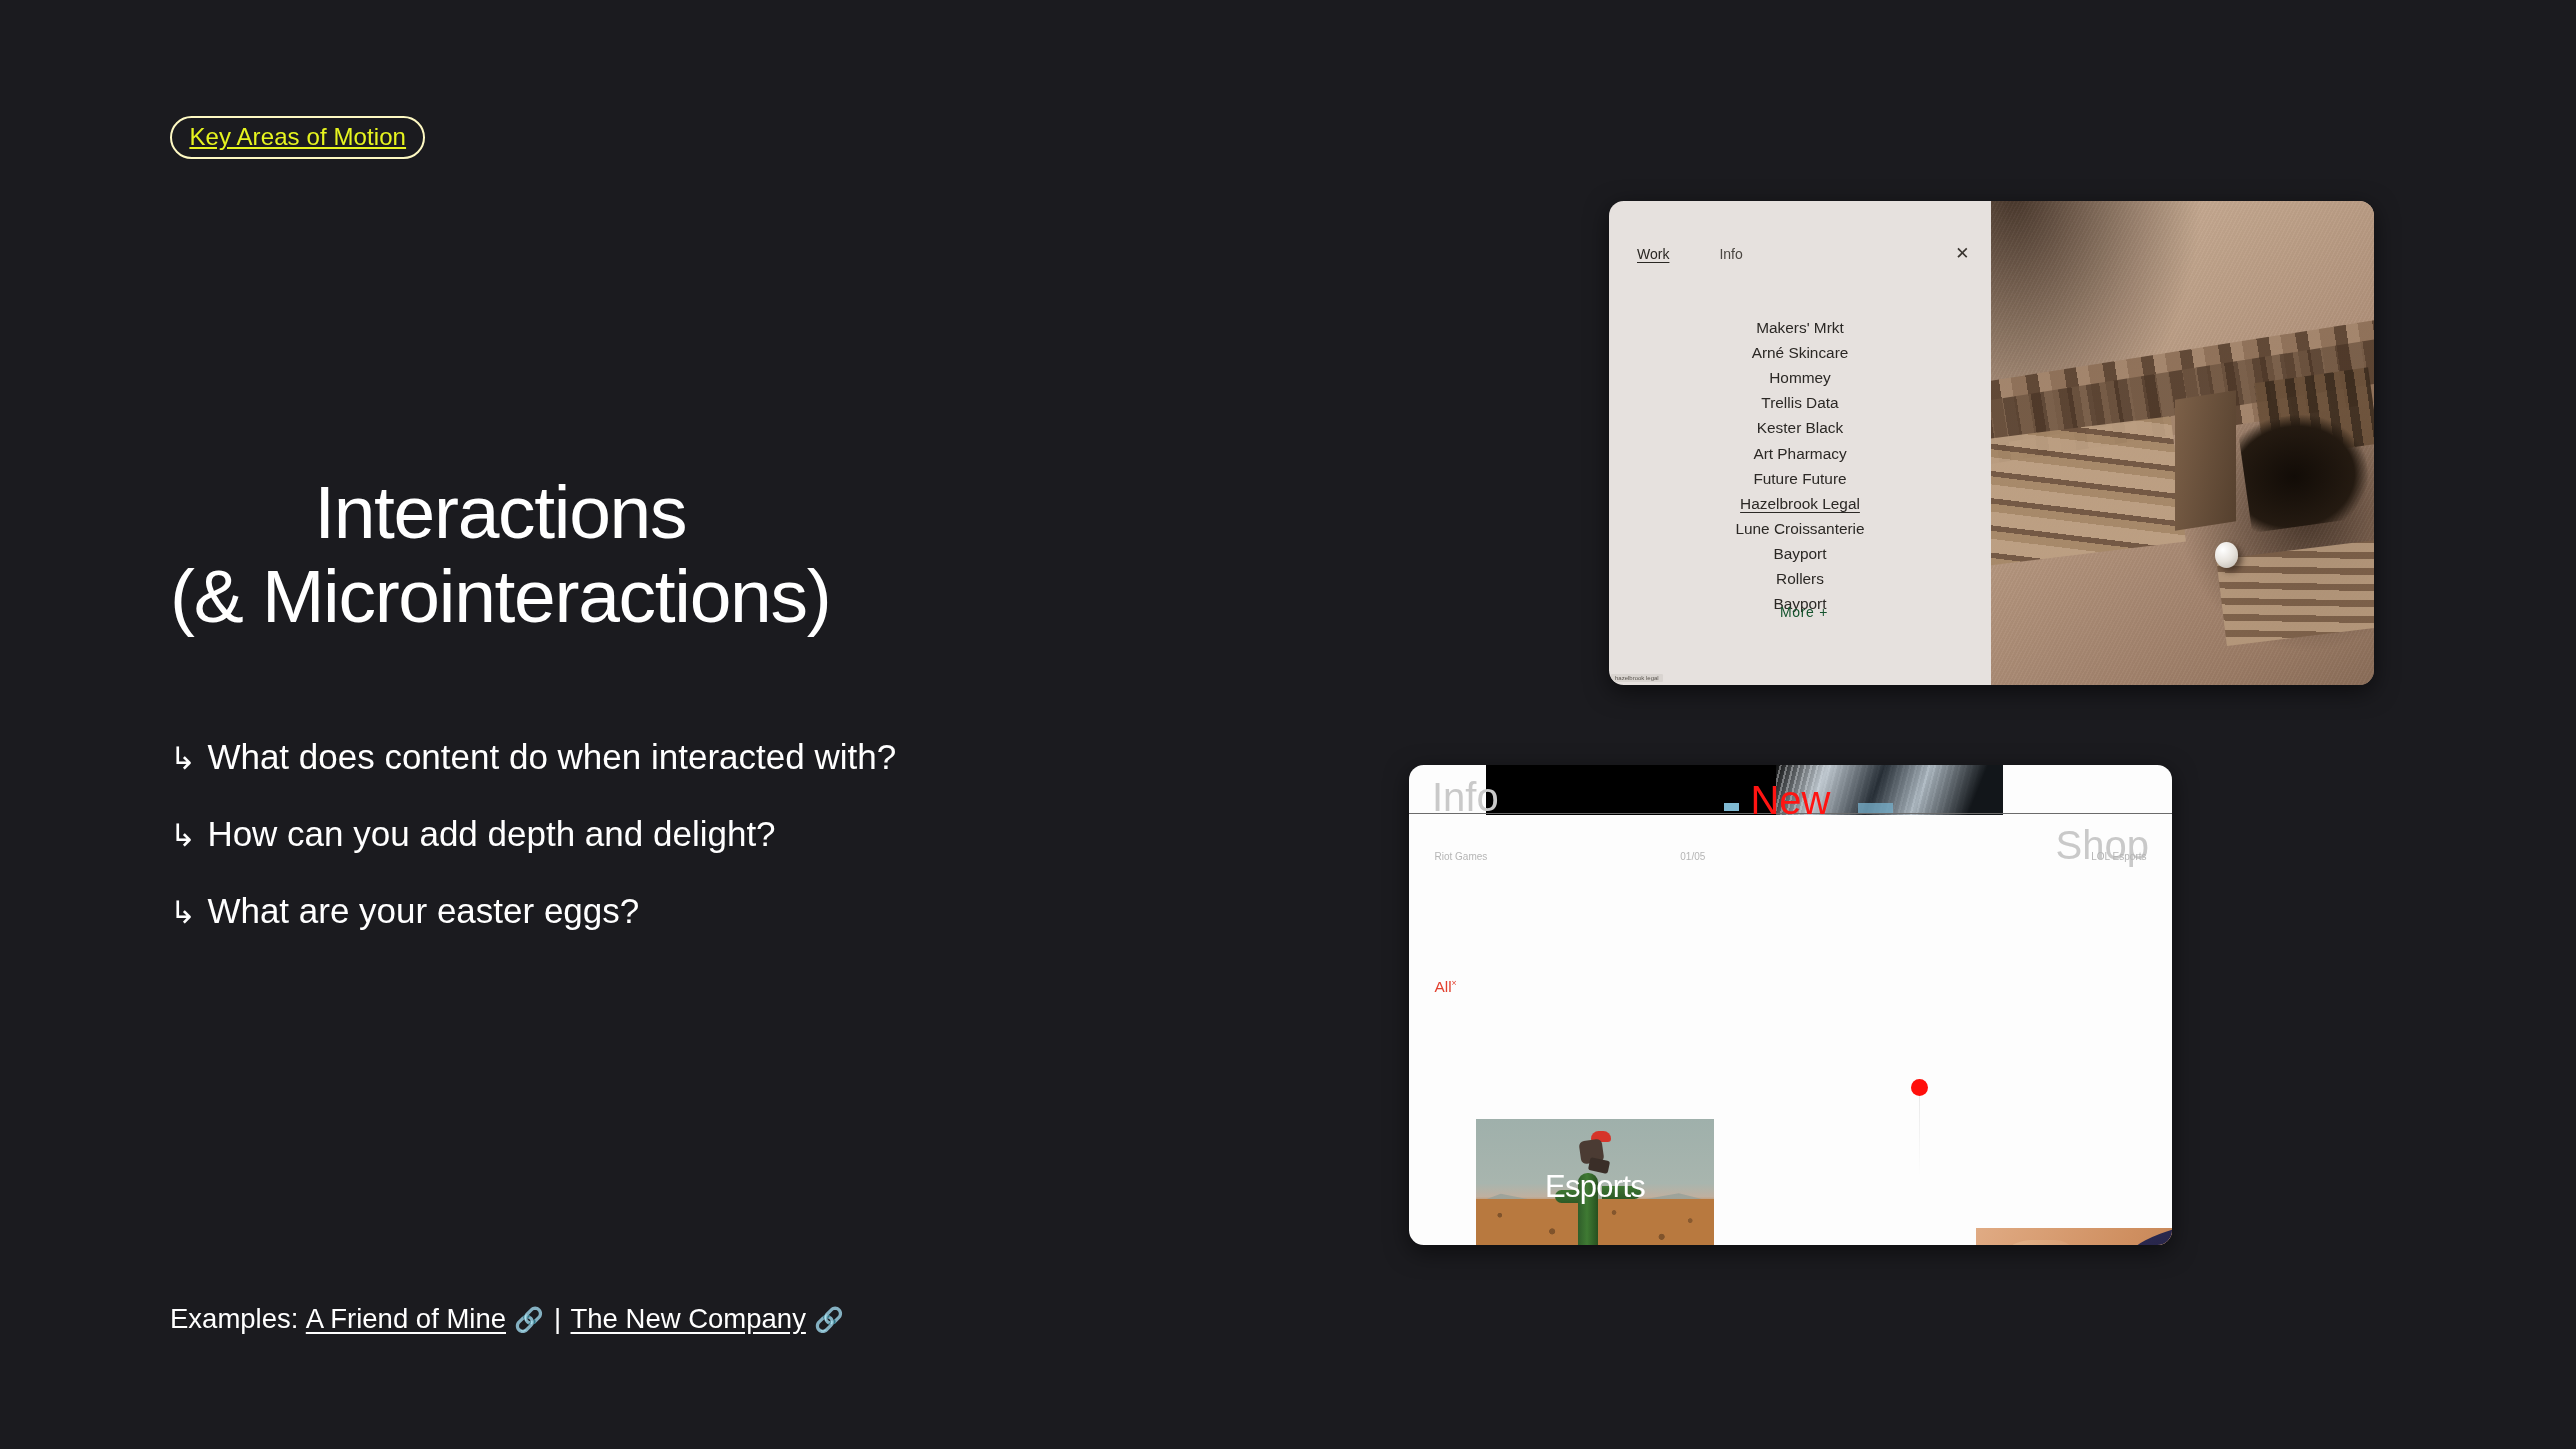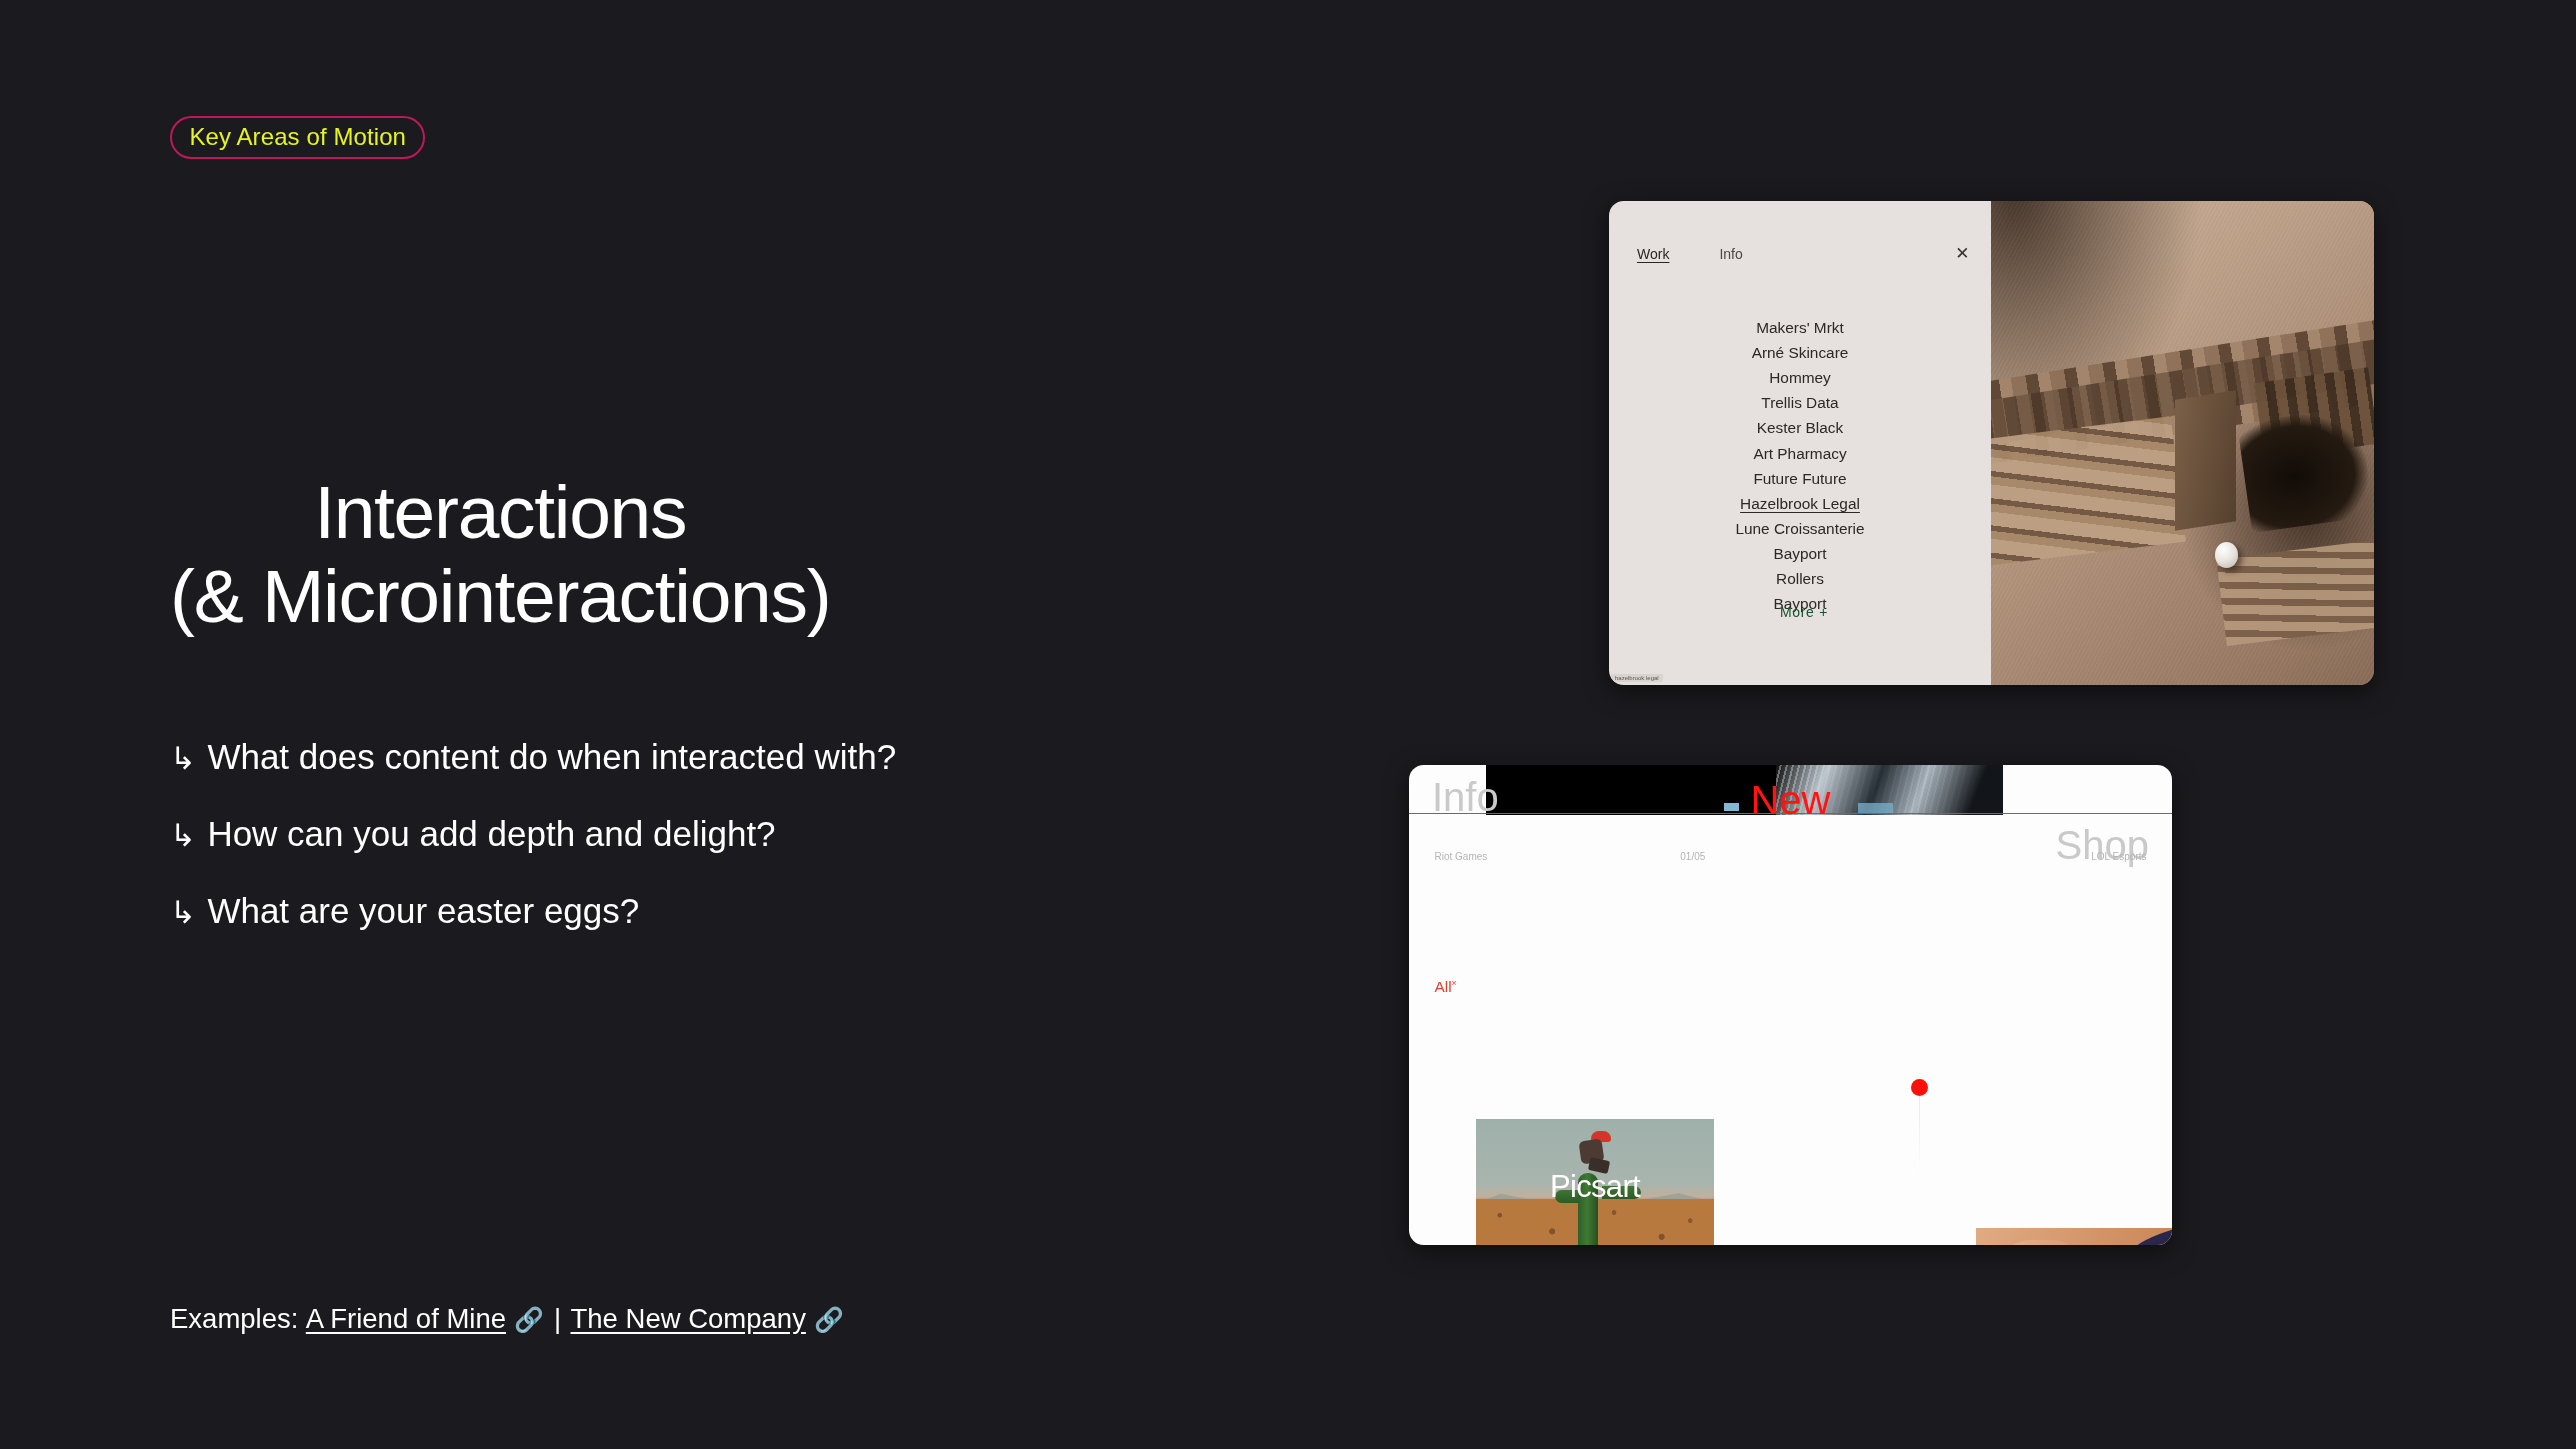--- a/index.html
+++ b/index.html
@@ -7,24 +7,24 @@
     width:2576px; height:1449px;
     background:#1b1b1f;
     font-family:"Liberation Sans", sans-serif;
     overflow:hidden;
   }
   .slide { position:relative; width:2576px; height:1449px; background:#1b1b1f; }
 
   
   .badge {
     position:absolute; left:170px; top:116px;
-    border:2px solid #be185d; border-radius:27px;
+    border:2px solid #fef9c3; border-radius:27px;
     padding:6.7px 17.4px 8px 17.4px;
     color:#e6f41f; font-size:24px; letter-spacing:0.1px;
-    line-height:1; white-space:nowrap;
+    line-height:1; white-space:nowrap;text-decoration:underline;
   }
 
   .title {
     position:absolute; left:170px; top:470px;
     color:#ffffff; font-size:75px; line-height:1.12;
     letter-spacing:-1.3px; font-weight:400;text-align:center;
   }
   .title-line { display:block; white-space:nowrap; }
 
   .bullets { position:absolute; left:170px; top:739px; }
@@ -298,21 +298,21 @@
       <div class="pic-mtn"></div>
       <div class="pic-ground"></div>
       <div class="cactus-arm-l"></div>
       <div class="cactus-arm-r"></div>
       <div class="cactus"></div>
       <div class="person">
         <div class="p-hat"></div>
         <div class="p-body"></div>
         <div class="p-leg"></div>
       </div>
-      <div class="picsart-wm">Picsart</div>
+      <div class="picsart-wm">Esports</div>
     </div>
 
     <div class="c2-face">
 
       <div class="f-skin"></div>
 
       <div class="f-hat"></div>
       <div class="f-hand"></div>
 
     </div>

